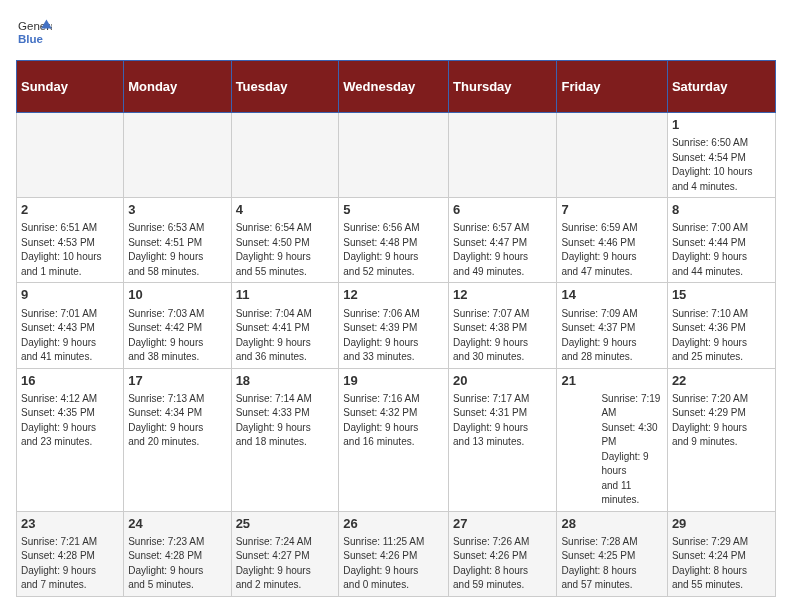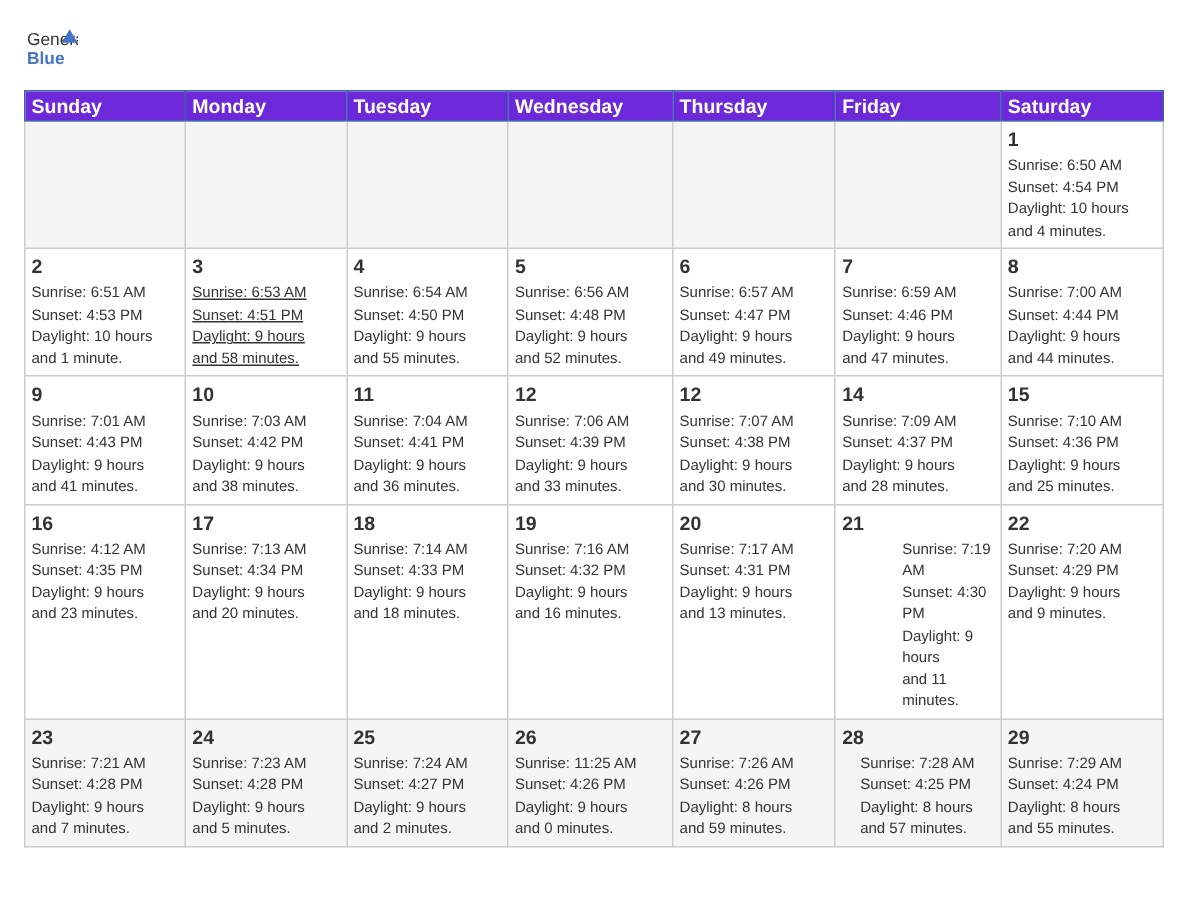--- a/index.html
+++ b/index.html
@@ -36,25 +36,25 @@
     .subtitle {
       font-size: 14px;
       color: #555;
     }
     .calendar {
       width: 100%;
       border-collapse: collapse;
       border: 1px solid #ccc;
     }
     .calendar th {
-      background: #6d28d9;
+      background: #7f1d1d;
       color: #fff;
       font-size: 13px;
       font-weight: bold;
-      padding: 2px 4px;
+      padding: 18px 4px;
       text-align: left;
       border: 1px solid #3a62b0;
     }
     .calendar td {
       border: 1px solid #ccc;
       vertical-align: top;
       padding: 3px 4px;
       width: 113px;
       min-height: 70px;
       background: #fff;
@@ -133,21 +133,21 @@
       <tr>
         <td>
           <span class="day-number">2</span>
           <div class="day-info" style="white-space: pre-line;">Sunrise: 6:51 AM
 Sunset: 4:53 PM
 Daylight: 10 hours
 and 1 minute.</div>
         </td>
         <td>
           <span class="day-number">3</span>
-          <div class="day-info" style="white-space: pre-line; text-decoration: underline;">Sunrise: 6:53 AM
+          <div class="day-info" style="white-space: pre-line;">Sunrise: 6:53 AM
 Sunset: 4:51 PM
 Daylight: 9 hours
 and 58 minutes.</div>
         </td>
         <td>
           <span class="day-number">4</span>
           <div class="day-info" style="white-space: pre-line;">Sunrise: 6:54 AM
 Sunset: 4:50 PM
 Daylight: 9 hours
 and 55 minutes.</div>
@@ -314,21 +314,21 @@
         </td>
         <td>
           <span class="day-number">27</span>
           <div class="day-info" style="white-space: pre-line;">Sunrise: 7:26 AM
 Sunset: 4:26 PM
 Daylight: 8 hours
 and 59 minutes.</div>
         </td>
         <td>
           <span class="day-number">28</span>
-          <div class="day-info" style="white-space: pre-line; margin-left: 12px;">Sunrise: 7:28 AM
+          <div class="day-info" style="white-space: pre-line;">Sunrise: 7:28 AM
 Sunset: 4:25 PM
 Daylight: 8 hours
 and 57 minutes.</div>
         </td>
         <td>
           <span class="day-number">29</span>
           <div class="day-info" style="white-space: pre-line;">Sunrise: 7:29 AM
 Sunset: 4:24 PM
 Daylight: 8 hours
 and 55 minutes.</div>

